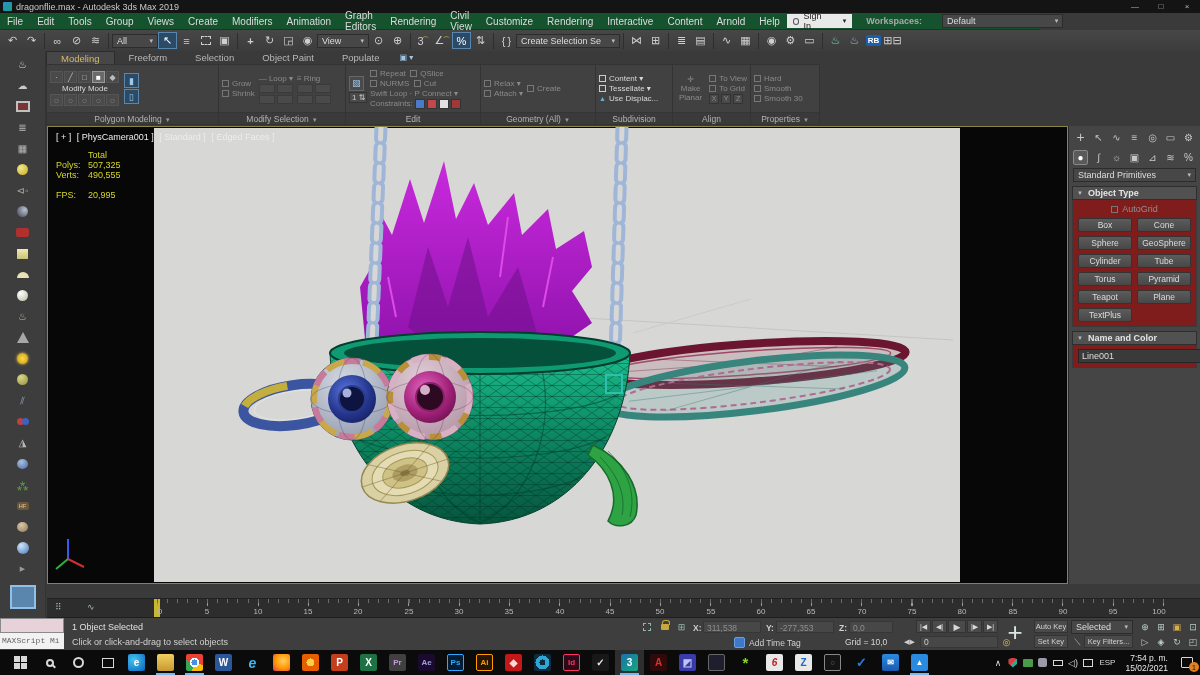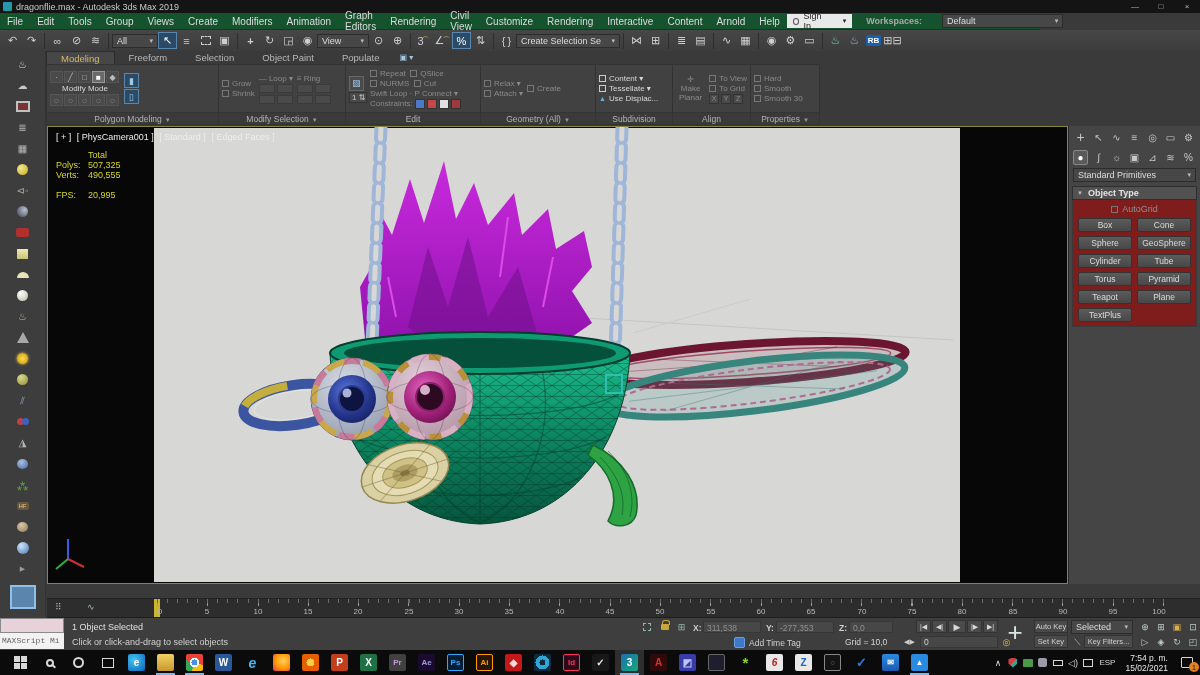--- a/index.html
+++ b/index.html
@@ -664,20 +664,32 @@
         <div class="cbtn">Cylinder</div>
         <div class="cbtn">Tube</div>
         <div class="cbtn">Torus</div>
         <div class="cbtn">Pyramid</div>
         <div class="cbtn">Teapot</div>
         <div class="cbtn">Plane</div>
         <div class="cbtn">TextPlus</div>
       </div>
     </div>
   </div>
+  <div class="rollout">
+    <div class="ro-head">
+        <span class="tri">▼</span>
+        <span>Name and Color</span>
+      </div>
+    <div class="ro-body">
+      <div class="name-row">
+        <input class="name-field" value="Line001" style="">
+
+      </div>
+    </div>
+  </div>
 </div>
 
 <div class="timeslider">
   <span class="ts-btn" style="margin-left:26px;">◀</span>
   <div class="ts-handle">0 / 100</div>
   <span class="ts-btn">▶</span>
 </div>
 <div class="ruler">
   <span class="ruler-icon" style="left:8px;">⠿</span>
   <span class="ruler-icon" style="left:40px;">∿</span>

